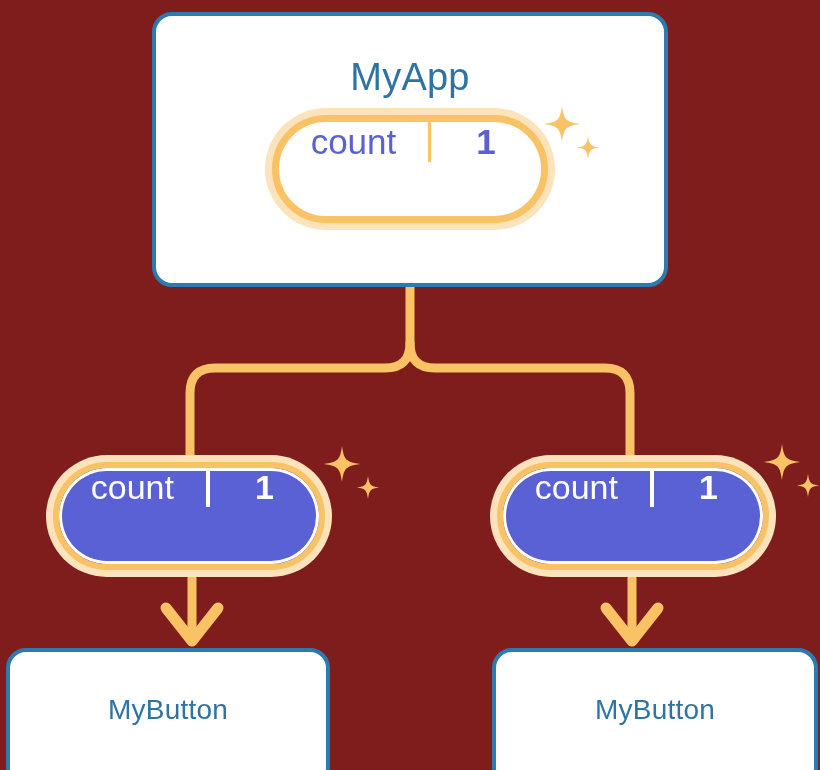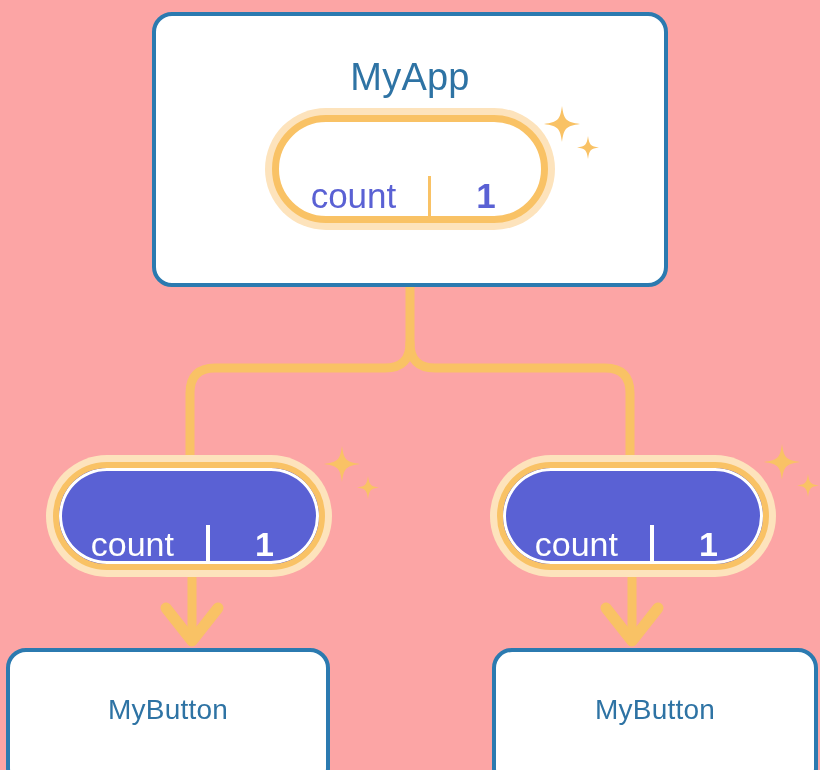--- a/index.html
+++ b/index.html
@@ -4,21 +4,21 @@
 <style>
   html, body {
     margin: 0;
     padding: 0;
     background: #4d6670;
   }
   #canvas {
     position: relative;
     width: 820px;
     height: 770px;
-    background: #fca5a5;
+    background: #7f1d1d;
     overflow: hidden;
     font-family: "Liberation Sans", sans-serif;
   }
 
   
   .card {
     position: absolute;
     background: #ffffff;
     border: 4px solid #2b7ab0;
     border-radius: 18px;
@@ -61,21 +61,21 @@
     box-sizing: border-box;
     display: flex;
     align-items: stretch;
     border-radius: 999px;
     background: #fde3bc;              
     padding: 7px;
   }
   .pill-inner {
     flex: 1 1 auto;
     display: flex;
-    align-items: flex-end;
+    align-items: flex-start;
     border-radius: 999px;
     border: 7px solid #f9c265;        
     box-sizing: border-box;
     overflow: hidden;
   }
   .pill-name, .pill-value {
     display: flex;
     align-items: center;
     justify-content: center;
     box-sizing: border-box;

